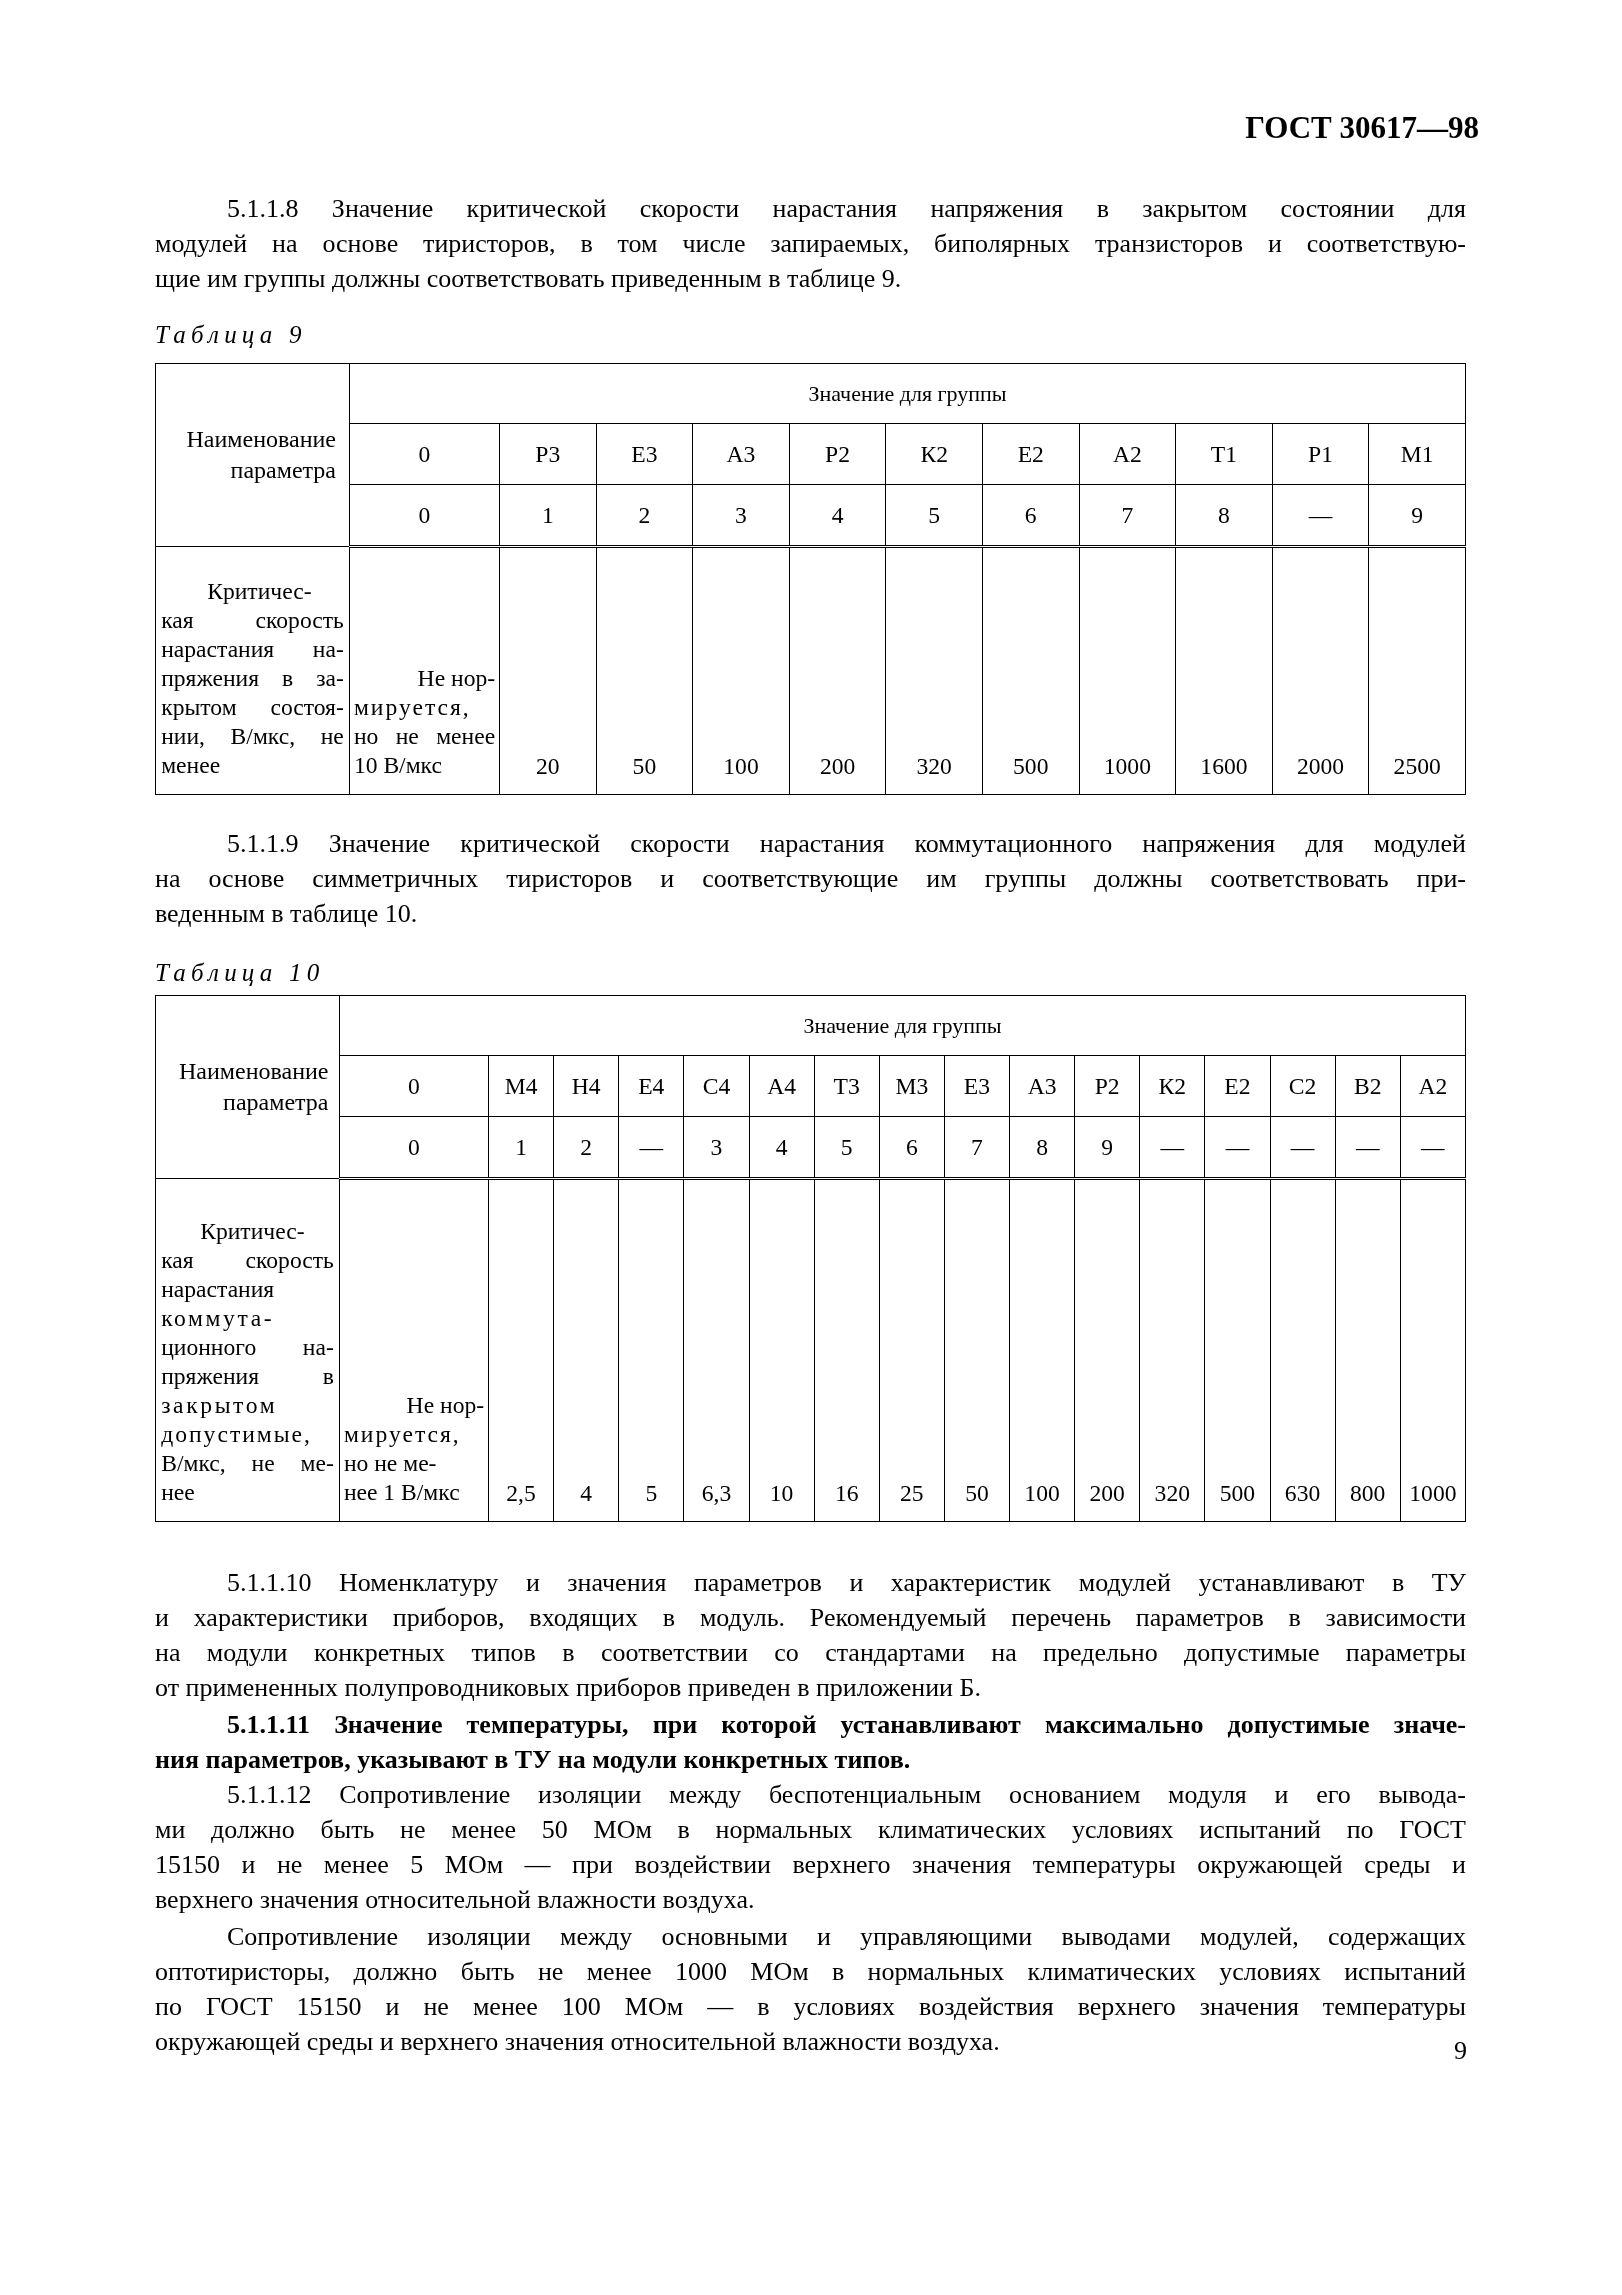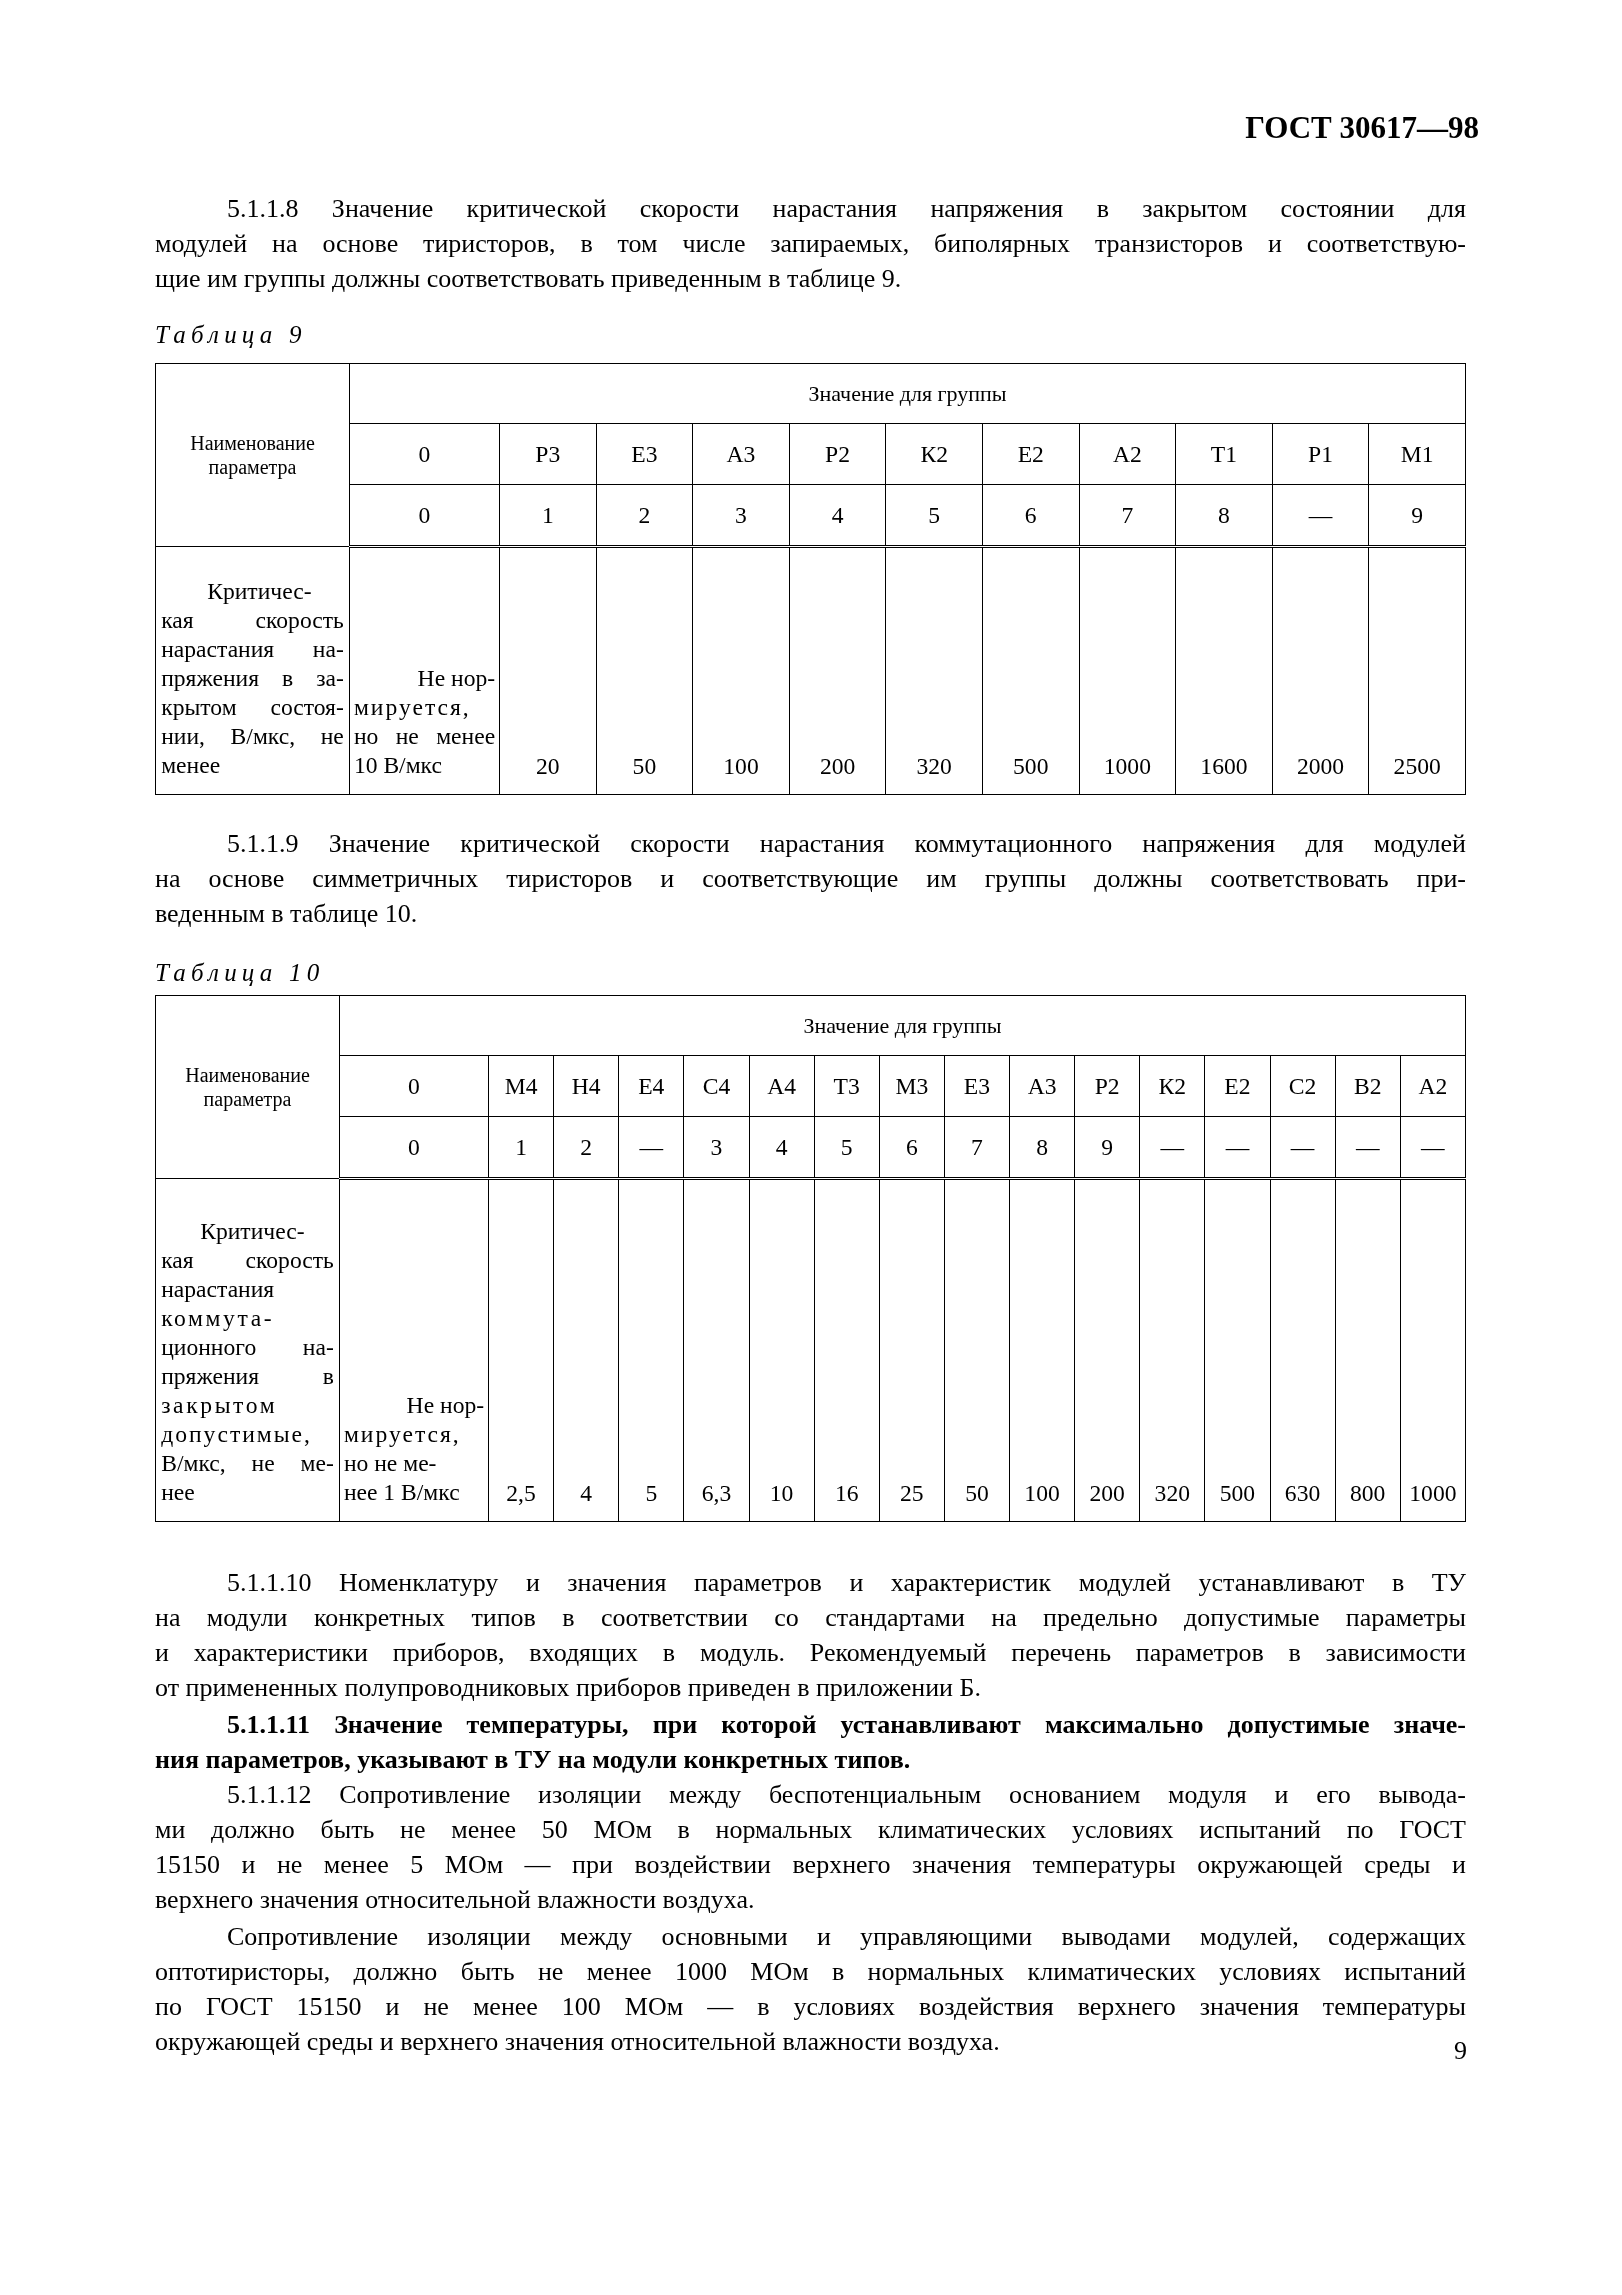--- a/index.html
+++ b/index.html
@@ -21,21 +21,21 @@
     .tcaption {
       position: absolute; left: 155px; font-size: 25px; letter-spacing: 5.2px; font-style: italic;
     }
     table.gtab {
       position: absolute; left: 155px; width: 1311px; border-collapse: collapse;
       table-layout: fixed; font-size: 23.6px;
     }
     table.gtab td {
       border: 1.3px solid #000; padding: 0; text-align: center; vertical-align: middle;
     }
-    table.gtab .hdr-param { font-size: 20px; line-height: 24px; vertical-align: middle; }
+    table.gtab .hdr-param { font-size: 24px; line-height: 31px; vertical-align: middle; text-align: right; }
     table.gtab .group-title { font-size: 22px; height: 59px; }
     table.gtab tr.codes td { height: 60px; }
     table.gtab tr.nums td { height: 60px; border-bottom: 3.9px double #000; }
     table.gtab tr.values td { vertical-align: bottom; padding-bottom: 14.4px; font-size: 23.6px; }
     table.gtab td.desc {
       text-align: justify; vertical-align: top; padding: 11.8px 5.2px 10.5px 5.2px;
       font-size: 23.6px; line-height: 29px;
     }
     table.gtab td.note {
       text-align: justify; vertical-align: top; padding: 11.8px 3.9px 0 3.9px;
@@ -237,22 +237,22 @@
     <td>500</td>
     <td>630</td>
     <td>800</td>
     <td>1000</td>
   </tr>
 </tbody>
   </table>
 
 <div class="para" style="top:1565px;">
   <span class="line indent">5.1.1.10 Номенклатуру и значения параметров и характеристик модулей устанавливают в ТУ</span>
+  <span class="line">и характеристики приборов, входящих в модуль. Рекомендуемый перечень параметров в зависимости</span>
   <span class="line">на модули конкретных типов в соответствии со стандартами на предельно допустимые параметры</span>
-  <span class="line">и характеристики приборов, входящих в модуль. Рекомендуемый перечень параметров в зависимости</span>
   <span class="line last">от примененных полупроводниковых приборов приведен в приложении Б.</span>
 </div>
 
 <div class="para" style="top:1707px;font-weight:bold;">
   <span class="line indent">5.1.1.11 Значение температуры, при которой устанавливают максимально допустимые значе-</span>
   <span class="line last">ния параметров, указывают в ТУ на модули конкретных типов.</span>
 </div>
 
 <div class="para" style="top:1777px;">
   <span class="line indent">5.1.1.12 Сопротивление изоляции между беспотенциальным основанием модуля и его вывода-</span>

